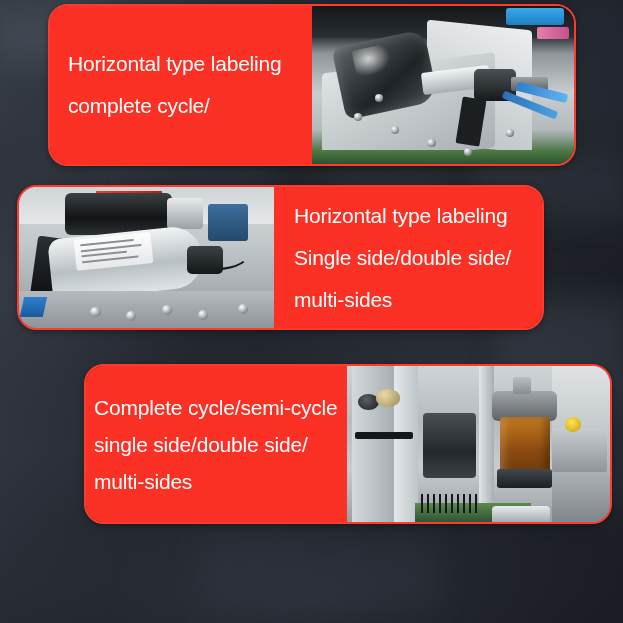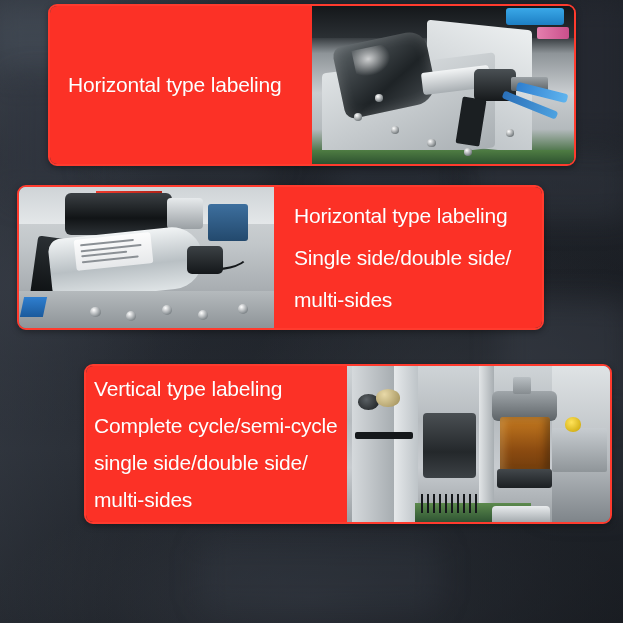--- a/index.html
+++ b/index.html
@@ -40,21 +40,21 @@
   .b5 { left: 330px;  top: 170px;  width: 120px; height: 40px;  background: rgba(52,58,68,0.45); }
   .b6 { left: 90px;   top: 150px;  width: 180px; height: 35px;  background: rgba(60,66,76,0.30); }
   .b7 { left: 540px;  top: 420px;  width: 90px;  height: 90px;  background: rgba(44,50,58,0.5); }
   .b8 { left: 200px;  top: 540px;  width: 240px; height: 70px;  background: rgba(54,60,70,0.30); }
   .b9 { left: 560px;  top: 0px;    width: 70px;  height: 140px; background: rgba(38,42,50,0.65); }
 
   
   .card {
     position: absolute;
     border: 2px solid #ff3b2e;
-    border-radius: 9px;
+    border-radius: 20px;
     overflow: hidden;
     display: flex;
     box-sizing: border-box;
     box-shadow: 0 2px 6px rgba(0,0,0,0.35);
   }
   .panel {
     background: #fc3126;
     box-sizing: border-box;
     flex: 0 0 auto;
     position: relative;
@@ -168,20 +168,21 @@
     <div class="blob b6"></div>
   <div class="blob b7"></div>
     <div class="blob b8"></div>
     <div class="blob b9"></div>
 </div>
 
 <div class="card" id="card-1">
   <div class="panel">
     <div class="lines">
       <div class="line">Horizontal type labeling</div>
+      <div class="line">complete cycle/</div>
     </div>
   </div>
   <div class="photo" id="photo-1">
     <div class="ph topbar"></div>
     <div class="ph plate2"></div>
     <div class="ph plate"></div>
     <div class="ph bluecap"></div>
     <div class="ph pink"></div>
     <div class="ph bottle"></div>
     <div class="ph bottleshine"></div>
@@ -231,21 +232,20 @@
       <div class="line">Horizontal type labeling</div>
       <div class="line">Single side/double side/</div>
       <div class="line">multi-sides</div>
     </div>
   </div>
 </div>
 
 <div class="card" id="card-3">
   <div class="panel">
     <div class="lines">
-      <div class="line">Vertical type labeling</div>
       <div class="line">Complete cycle/semi-cycle</div>
       <div class="line">single side/double side/</div>
       <div class="line">multi-sides</div>
     </div>
   </div>
   <div class="photo" id="photo-3">
     <div class="ph bg-right"></div>
     <div class="ph rack"></div>
     <div class="ph yellow"></div>
     <div class="ph col1"></div>

